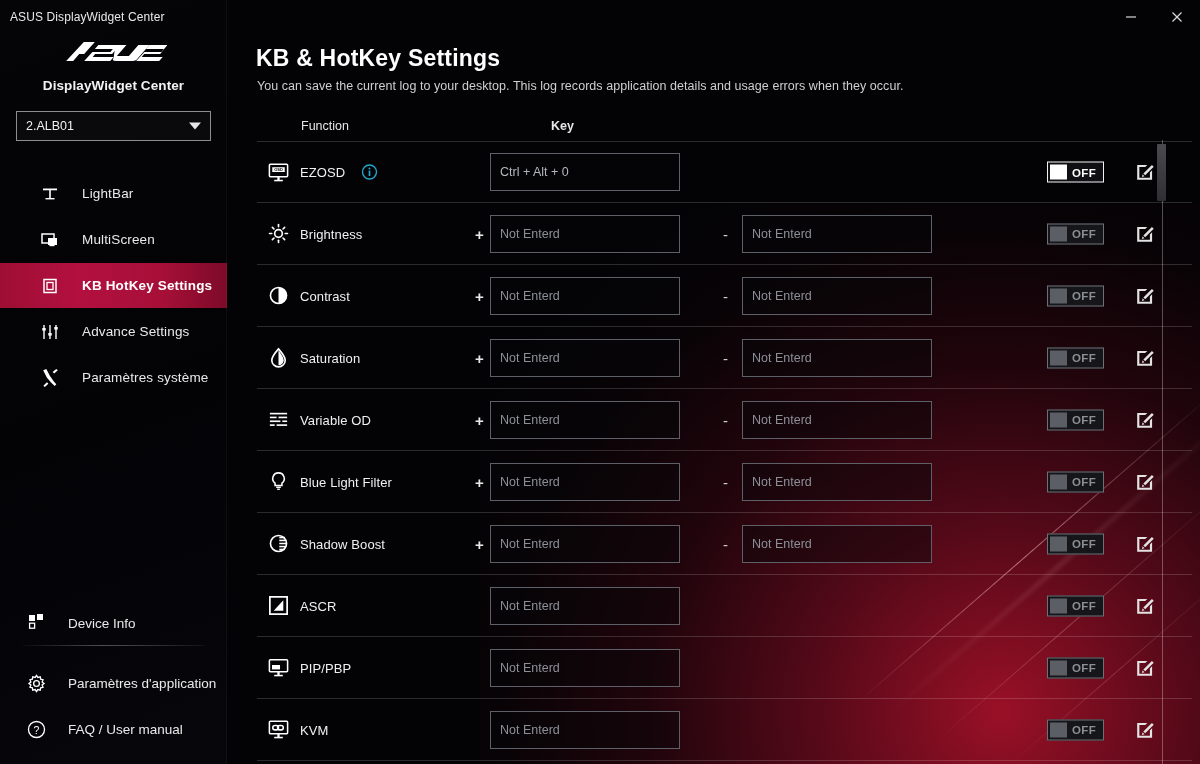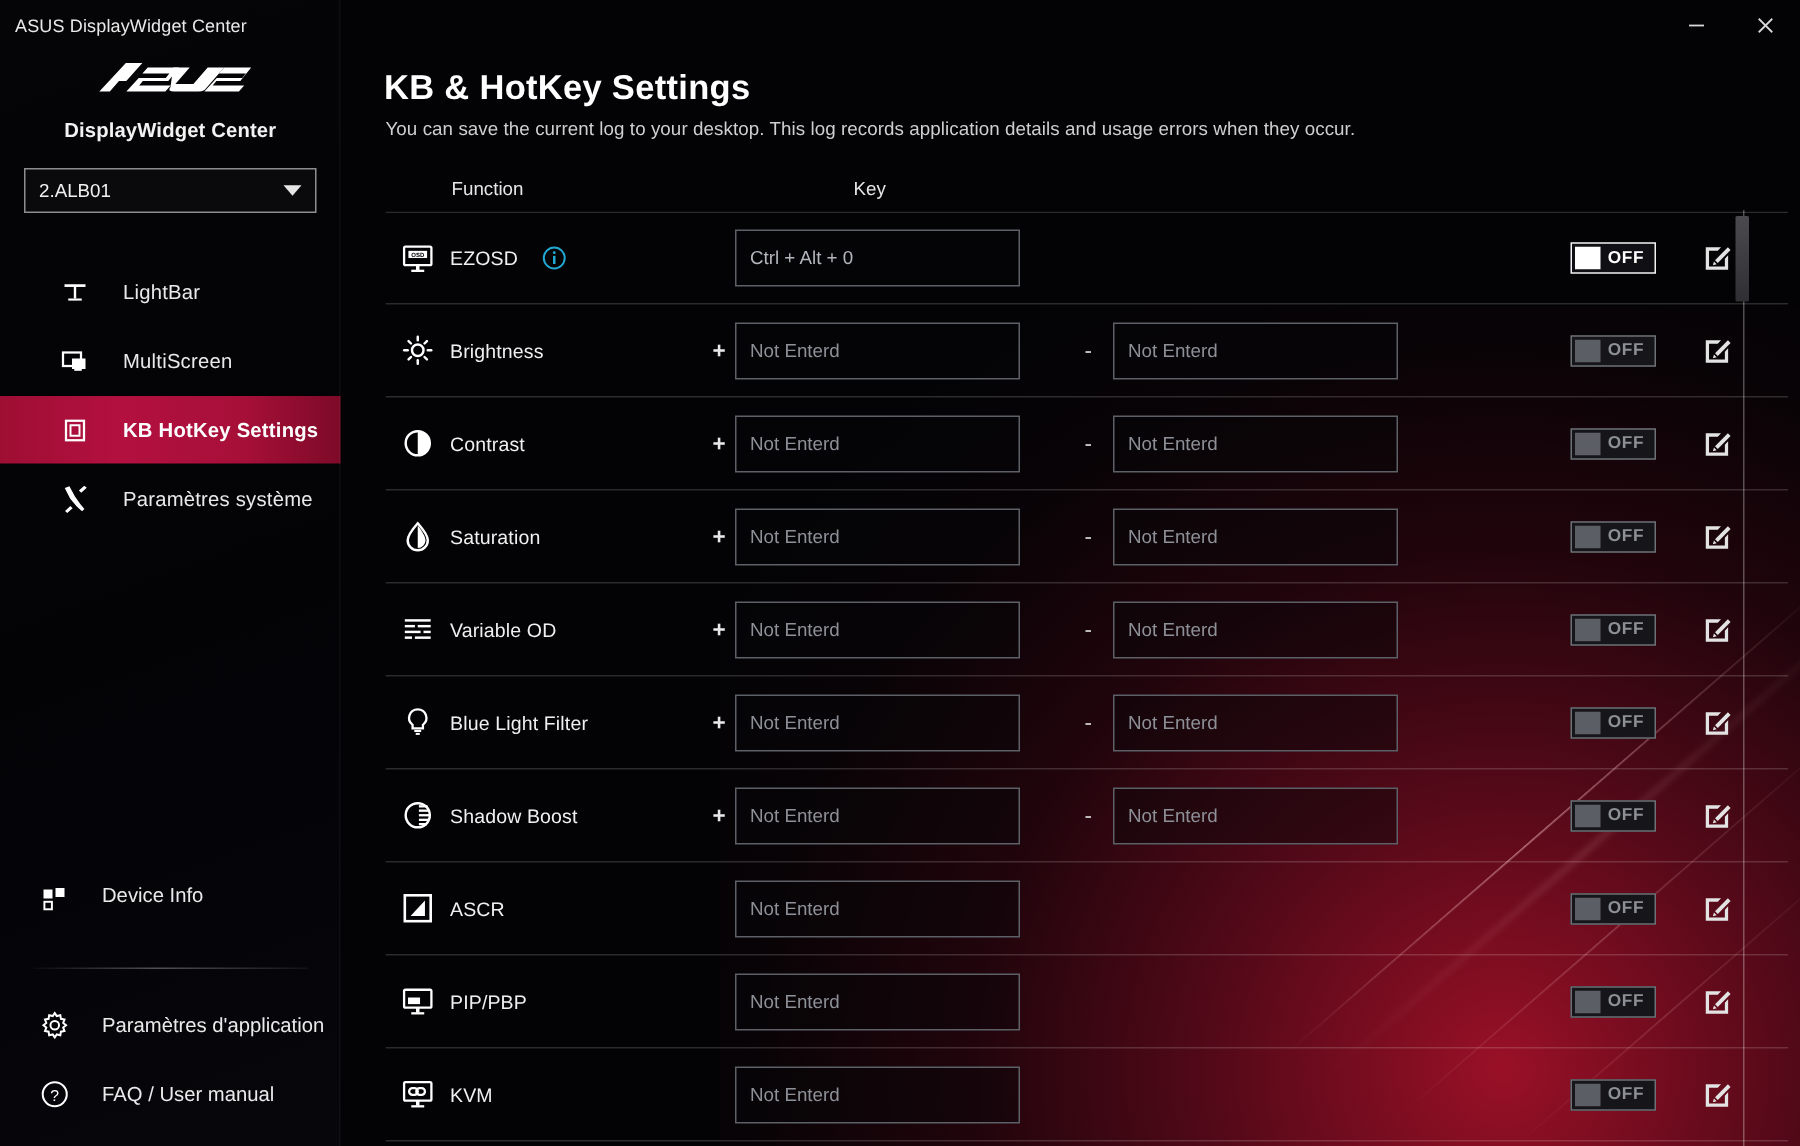--- a/index.html
+++ b/index.html
@@ -103,21 +103,21 @@
     color: #fff; flex: 0 0 34px;
   }
   .navitem .nlabel { padding-left: 8px; letter-spacing: .15px; }
   .navitem.active {
     background: linear-gradient(90deg, #9e0e33 0%, #b31040 35%, #a60f38 72%, #7d0a28 100%);
   }
   .navitem.active .nlabel { font-weight: bold; color: #fff; }
 
   .bottomnav { position: absolute; left: 0; bottom: 0; width: 227px; }
   .deviceinfo {
-    height: 42px; display: flex; align-items: flex-start; padding-left: 26px;
+    height: 42px; display: flex; align-items: flex-end; padding-left: 26px;
     color: #e9e9e9; font-size: 13.5px;
   }
   .hr {
     height: 1px; margin: 14px 22px 14px 22px;
     background: linear-gradient(90deg, rgba(255,255,255,.02), rgba(255,255,255,.30) 45%, rgba(255,255,255,.05));
   }
   .bnitem {
     height: 46px; display: flex; align-items: center; padding-left: 26px;
     color: #eaeaea; font-size: 13.5px;
   }
@@ -139,21 +139,21 @@
   .page-desc {
     position: absolute; left: 30px; top: 46px;
     font-size: 12.5px; color: #cfcfcf; letter-spacing: .05px;
   }
 
   .col-head {
     position: absolute; top: 86px; left: 30px; width: 920px; height: 22px;
     font-size: 12.5px; color: #e6e6e6; margin-left: 44px;
   }
   .col-head .h-func { position: absolute; left: 0; }
-  .col-head .h-key  { position: absolute; left: 268px; }
+  .col-head .h-key  { position: absolute; left: 250px; font-weight: bold; }
 
   .table {
     position: absolute; top: 108px; left: 30px;
     width: 935px; height: 623px;
     overflow: hidden;
   }
   .row {
     position: relative; height: 62px; display: flex; align-items: center;
     border-bottom: 1px solid rgba(255,255,255,.16);
   }
@@ -306,20 +306,35 @@
       <div class="navitem active">
         <span class="nicon">
           <svg width="20" height="20" viewBox="0 0 20 20">
             <rect x="4" y="3.5" width="12" height="13" fill="none" stroke="#fff" stroke-width="1.5"></rect>
             <rect x="7" y="6.5" width="6" height="7" fill="none" stroke="#fff" stroke-width="1.3"></rect>
           </svg>
         </span>
         <span class="nlabel">KB HotKey Settings</span>
       </div>
 
+      <div class="navitem">
+        <span class="nicon">
+          <svg width="20" height="20" viewBox="0 0 20 20">
+            <g stroke="#fff" stroke-width="1.4">
+              <line x1="4" y1="3" x2="4" y2="17"></line>
+              <line x1="10" y1="3" x2="10" y2="17"></line>
+              <line x1="16" y1="3" x2="16" y2="17"></line>
+            </g>
+            <rect x="2.3" y="6" width="3.4" height="2.6" fill="#fff"></rect>
+            <rect x="8.3" y="11" width="3.4" height="2.6" fill="#fff"></rect>
+            <rect x="14.3" y="5" width="3.4" height="2.6" fill="#fff"></rect>
+          </svg>
+        </span>
+        <span class="nlabel">Advance Settings</span>
+      </div>
 
       <div class="navitem">
         <span class="nicon">
           <svg width="21" height="21" viewBox="0 0 20 20">
             <path d="M3 3.2 L6 2 L9.5 8.5 L13 13.5 L15.5 16.5 L14 18 L10.5 14.8 L6.5 10 Z" fill="#fff"></path>
             <path d="M17 3 L13.5 6.2 L12 4.8 L15.4 1.8 Z" fill="#fff"></path>
             <path d="M3.2 17.8 L6.6 14.6 L8 16 L4.6 19 Z" fill="#fff"></path>
           </svg>
         </span>
         <span class="nlabel">Paramètres système</span>

